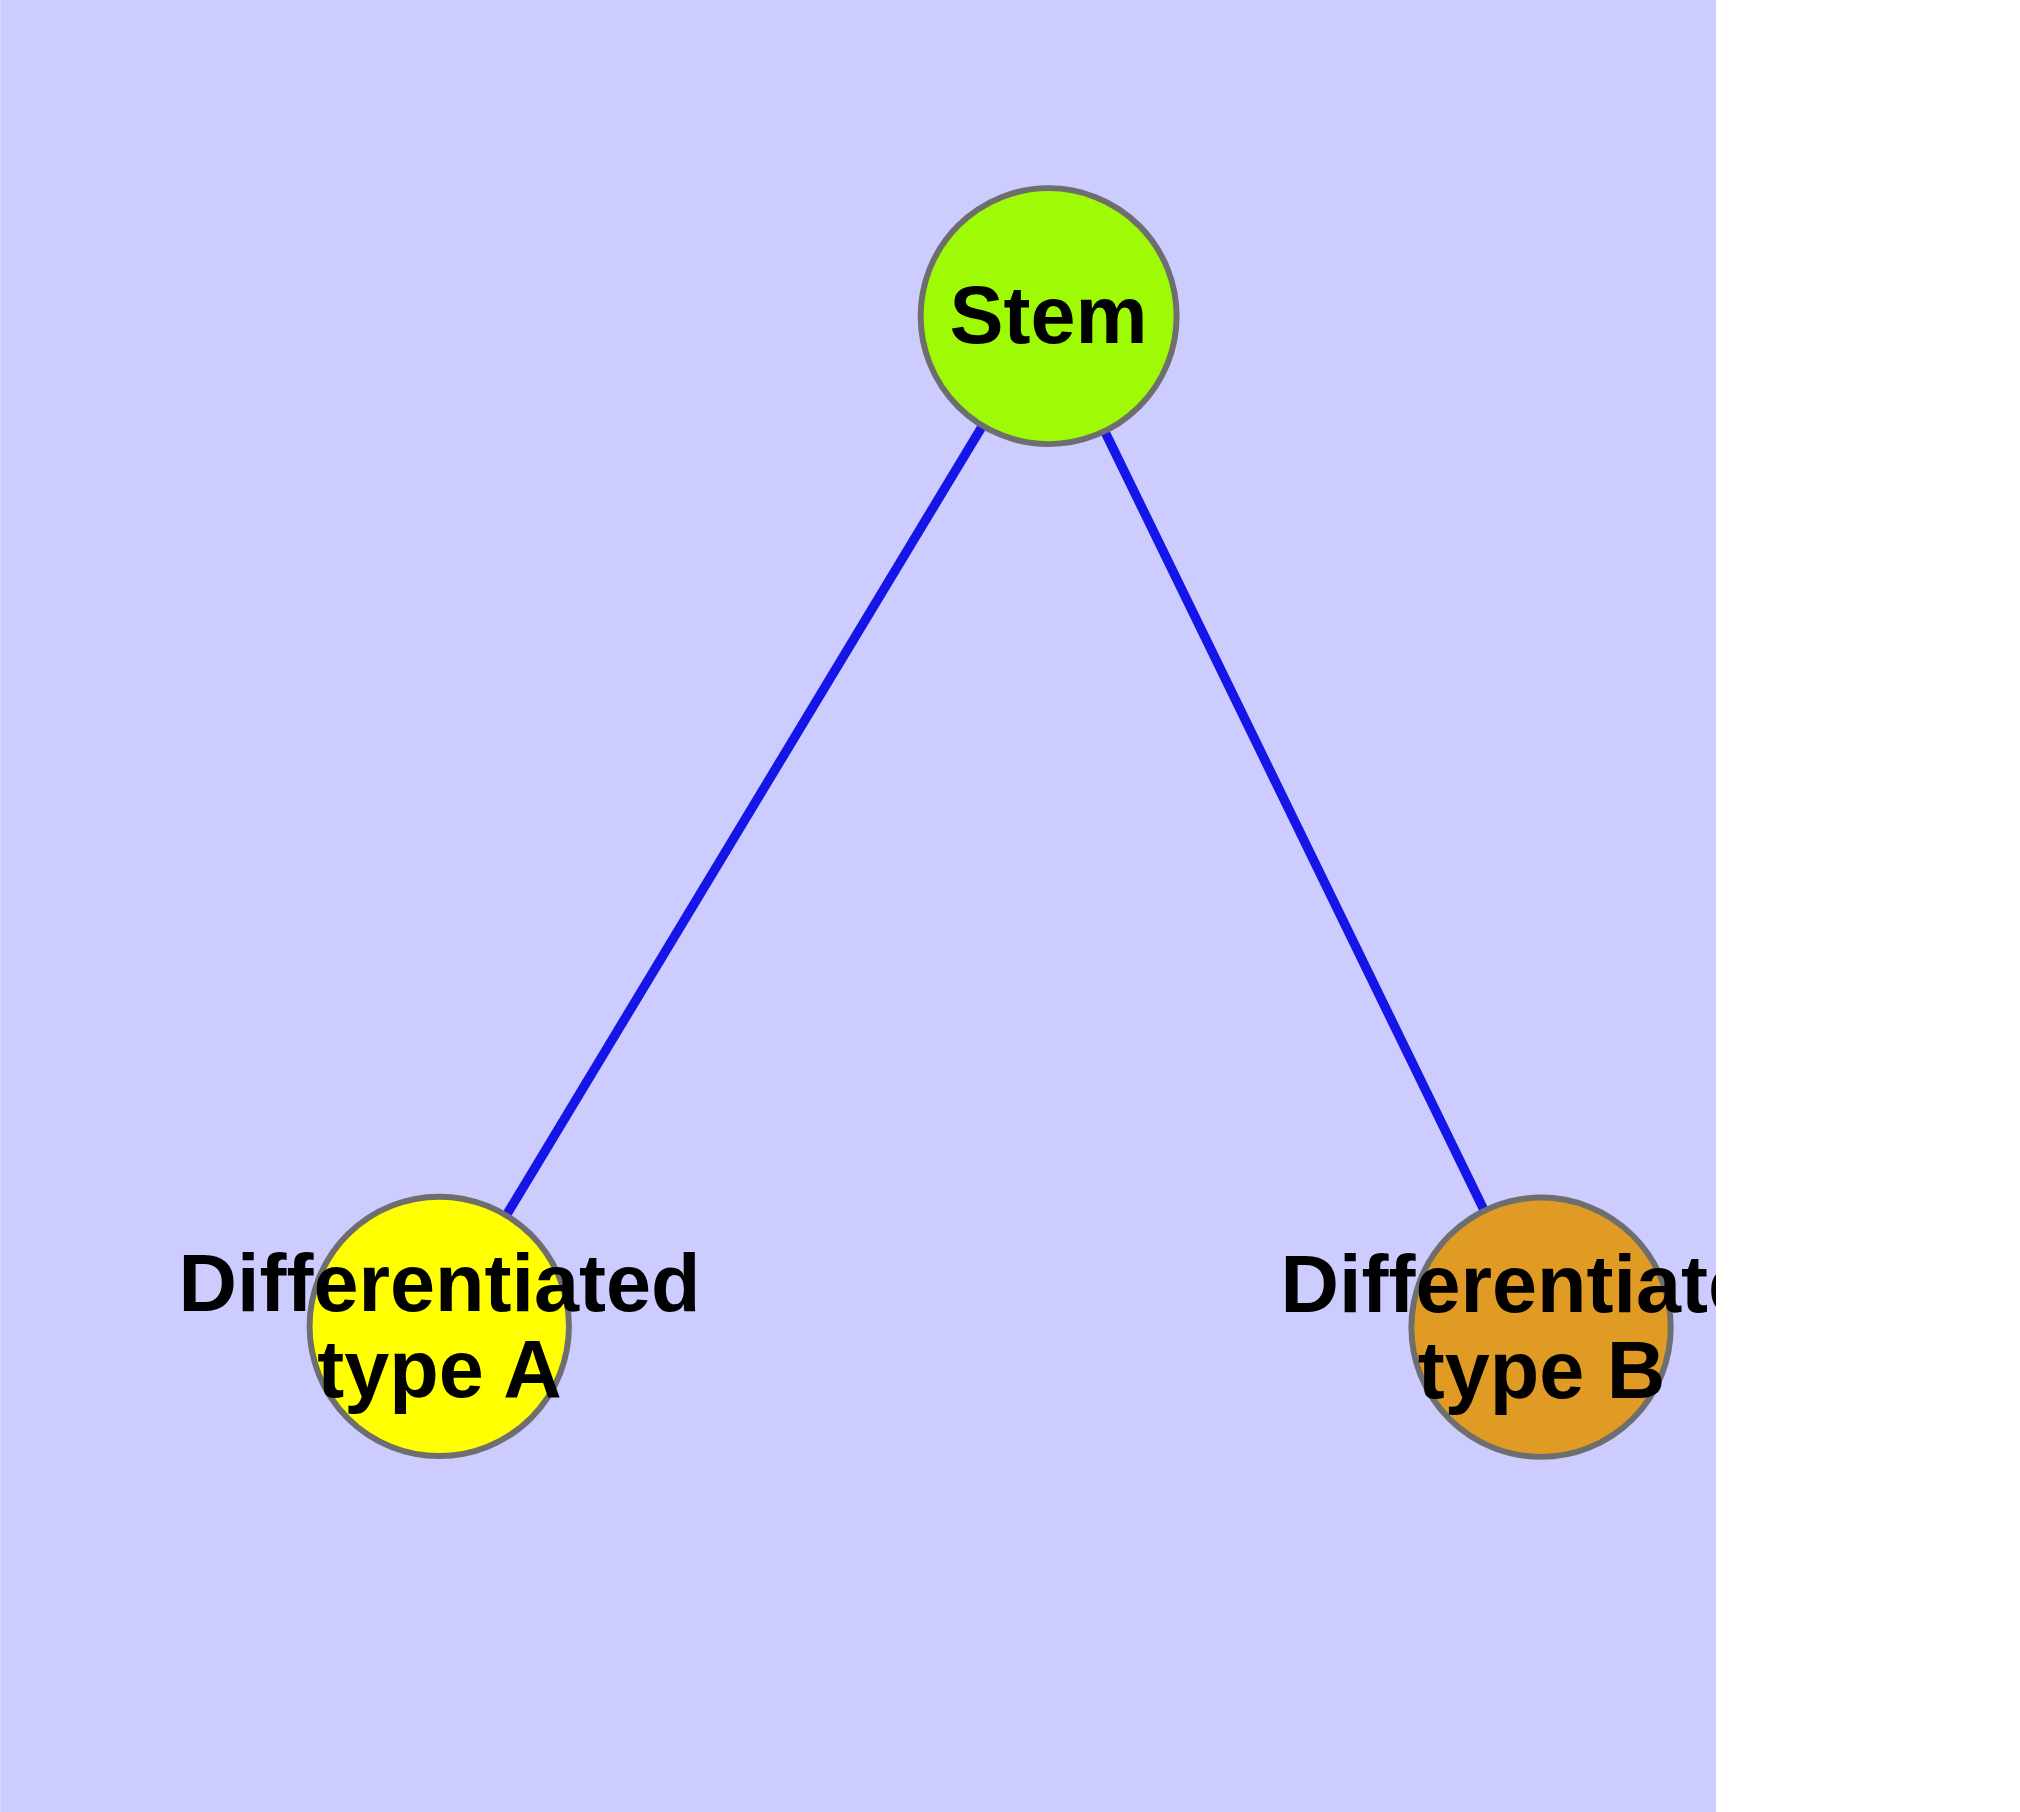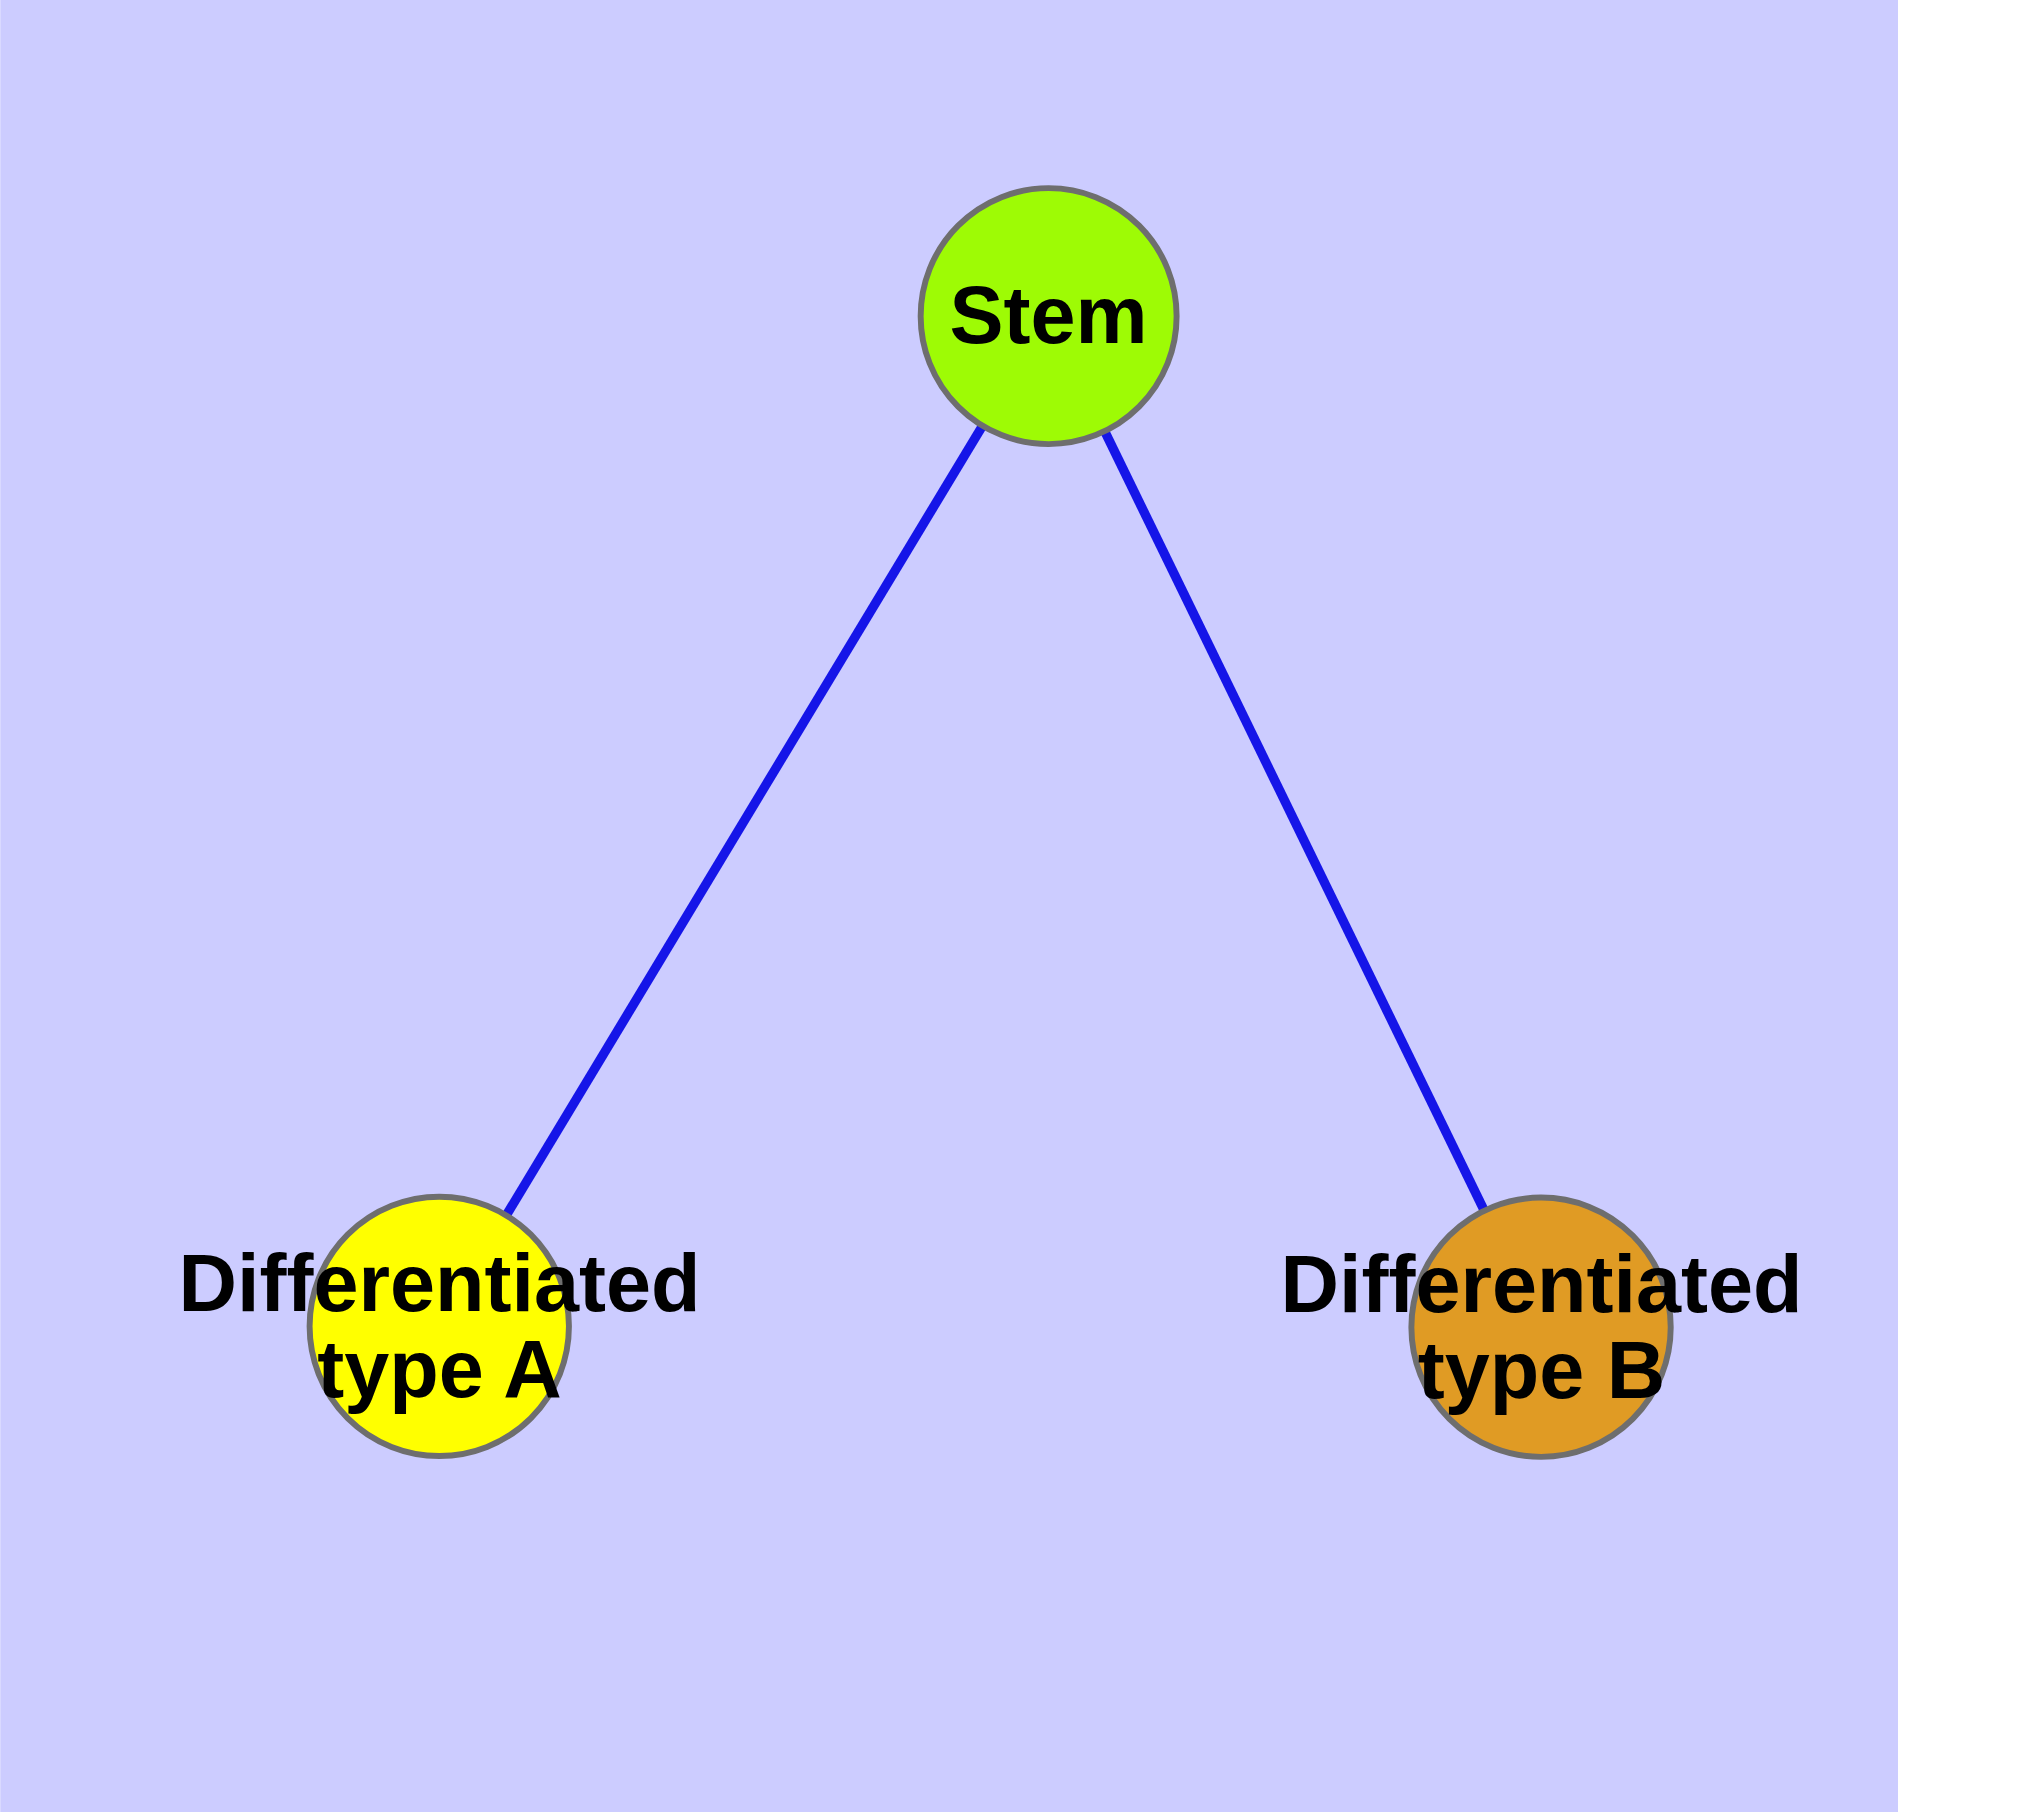--- a/index.html
+++ b/index.html
@@ -29,21 +29,21 @@
     color: #000000;
     line-height: 1.06;
     white-space: pre;
     pointer-events: none;
     user-select: none;
   }
 </style>
 </head>
 <body>
 
-<div id="stage" style="width: 1877px; height: 1812px; padding-left: 21px;">
+<div id="stage" style="width: 1716px; height: 1812px;">
 
   <svg id="graph-canvas" viewBox="0 0 2384 2138" style="width: 2021px; height: 1812px;">
 
     <rect id="bg-rect" x="0" y="0" width="2384" height="2138" fill="#ccccff"></rect>
 
     <g id="edge-layer">
       <line id="edge-0" stroke-linecap="butt" x1="1237" y1="373" x2="518" y2="1565" stroke="#1515e8" stroke-width="11"></line>
       <line id="edge-1" stroke-linecap="butt" x1="1237" y1="373" x2="1818" y2="1566" stroke="#1515e8" stroke-width="11"></line>
     </g>
 

